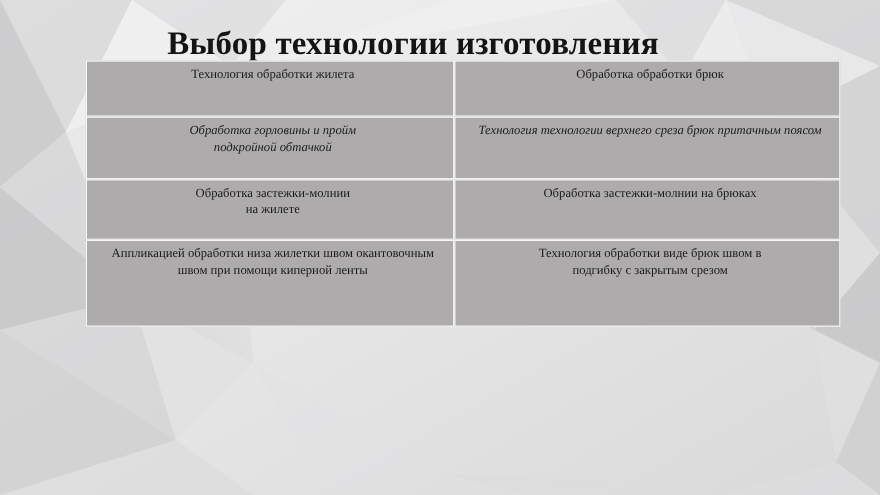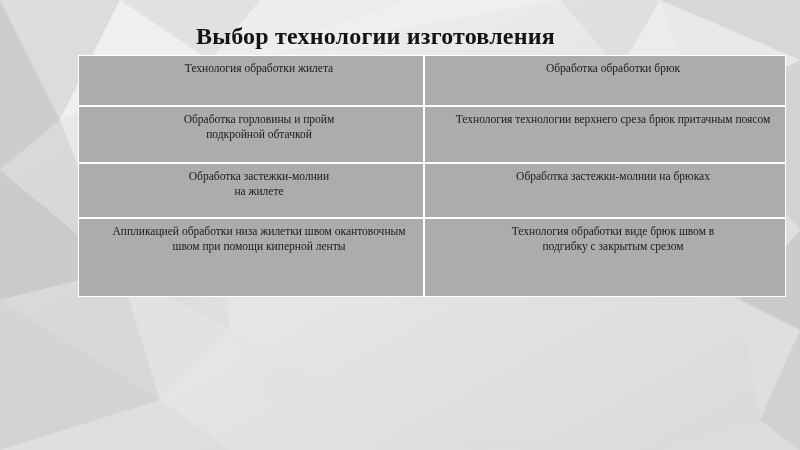--- a/index.html
+++ b/index.html
@@ -34,21 +34,21 @@
 
   
   #slide-title {
     position: absolute;
     left: 0;
     top: 1px;
     width: 677px;
     text-align: center;
     font-family: "Liberation Serif", "DejaVu Serif", serif;
     font-weight: bold;
-    font-size: 24px;
+    font-size: 30px;
     line-height: 38px;
     color: #141414;
     letter-spacing: 0.2px;
     padding-left: 74px;
     box-sizing: border-box;
     white-space: nowrap;
   }
 
   
   #tech-table {
@@ -59,31 +59,31 @@
     border-collapse: separate;
     border-spacing: 0;
     table-layout: fixed;
     background: transparent;
   }
   #tech-table td {
     background: #adabab;
     border: 1px solid #ffffff;
     vertical-align: top;
     text-align: center;
-    padding: 5px 7px 4px 23px;
+    padding: 5px 7px 4px 12px;
     font-family: "Liberation Serif", "DejaVu Serif", serif;
     font-size: 11.5px;
     line-height: 14.5px;
     color: #1b1b1b;
   }
   #tech-table td.col-left  { width: 314px; }
   #tech-table td.col-right { width: 330px; }
 
   .r0 { height: 51px; }
-  .r1 { height: 57px; }
+  .r1 { height: 57px; font-style: italic; }
   .r2 { height: 55px; margin-left: 36px; }
   .r3 { height: 79px; }
   .r4 { height: 100px; }
 
   .cell-text { display: block; white-space: pre-line; }
 </style>
 </head>
 <body>
 
 <div id="slide">

